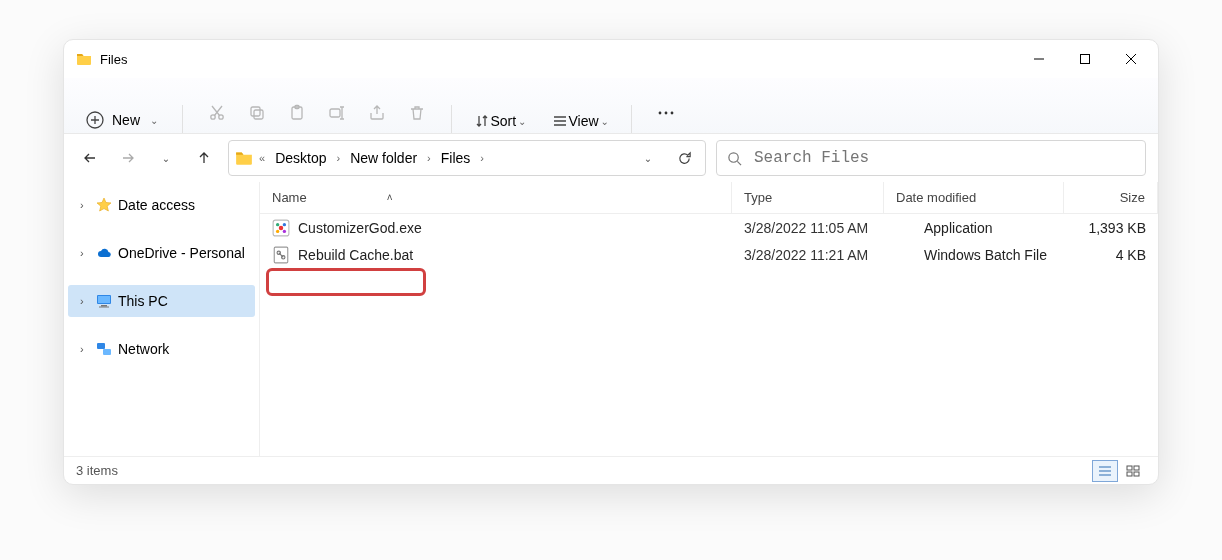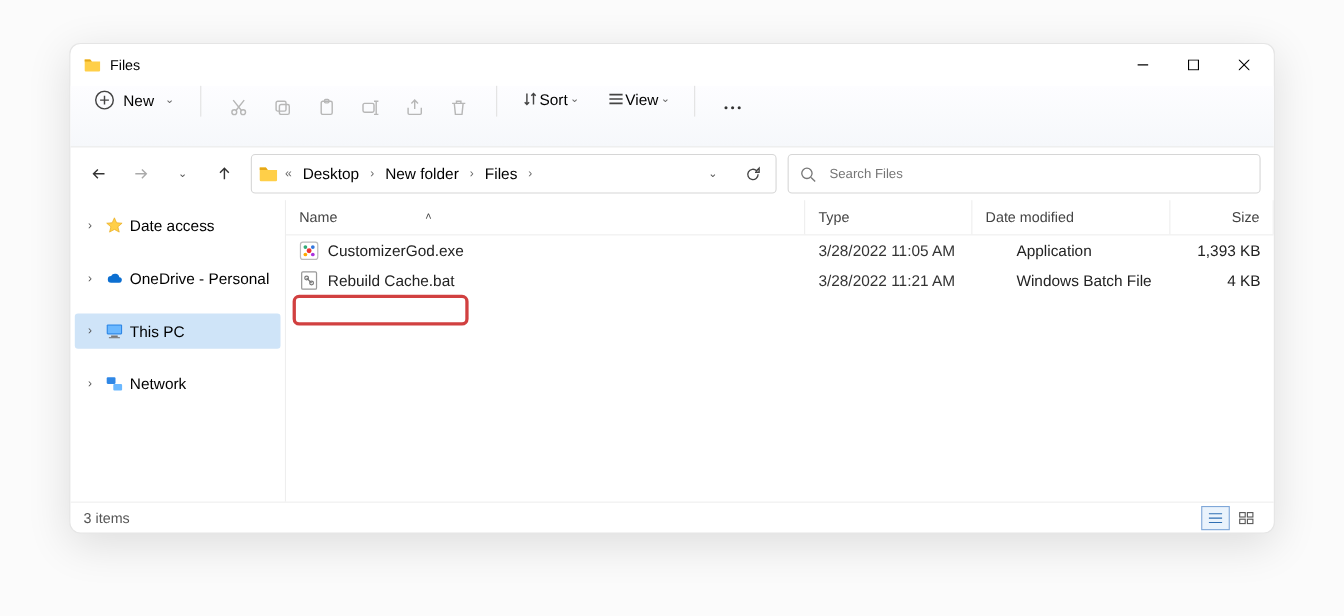--- a/index.html
+++ b/index.html
@@ -8,41 +8,41 @@
     position: absolute; left: 63px; top: 39px; width: 1096px; height: 446px;
     background: #fff; border-radius: 10px; box-shadow: 0 10px 40px rgba(0,0,0,0.12);
     display: flex; flex-direction: column; overflow: hidden; border: 1px solid #e5e5e5;
   }
   .titlebar { height: 38px; display: flex; align-items: center; padding: 0 4px 0 12px; }
   .title-icon { width:16px; height:16px; margin-right:8px; }
   .title-text { font-size: 13px; color: #000; }
   .title-spacer { flex: 1; }
   .win-btn { width: 46px; height: 32px; display:flex; align-items:center; justify-content:center; color:#000; }
   .toolbar {
-    height: 56px; display:flex; align-items:flex-start; padding:0 12px; gap:0;
+    height: 56px; display:flex; align-items:flex-end; padding:0 12px; gap:0;
     border-bottom: 1px solid #e9e9e9; background: linear-gradient(#fdfdff,#f6f8fb);
   }
   .new-btn { display:flex; align-items:center; gap:8px; padding:4px 10px; border-radius:4px; }
   .new-label{font-size:14px;}
   .tb-sep{width:1px; height:28px; background:#e1e1e1; margin:0 14px;}
   .tb-icon{width:40px; height:40px; display:flex; align-items:center; justify-content:center; color:#515151; border-radius:4px;}
   .tb-icon.disabled{color:#b7b7b7;}
   .tb-text-btn{display:flex; align-items:center; gap:0; padding:4px 8px; font-size:14px; border-radius:4px;}
   .chev{margin-left:2px; color:#666; font-size:10px;}
   .mini-chev{font-size:10px; color:#555;}
 
   .navrow{height:48px; display:flex; align-items:center; padding:0 12px; gap:10px;}
   .nav-btn{width:28px; height:28px; display:flex; align-items:center; justify-content:center; color:#444; border-radius:4px;}
   .address{flex:1; height:36px; border:1px solid #d6d6d6; border-radius:4px; display:flex; align-items:center; padding:0 6px; gap:6px; font-size:14px;}
   .crumb{padding:2px 4px; border-radius:3px;}
   .addr-sep{color:#666; font-size:11px;}
   .addr-spacer{flex:1;}
   .addr-btn{width:30px; height:30px; display:flex; align-items:center; justify-content:center; color:#555; border-radius:4px;}
   .search{width:430px; height:36px; border:1px solid #d6d6d6; border-radius:4px; display:flex; align-items:center; padding:0 10px; gap:10px;}
-  .search input{border:none; outline:none; flex:1; font-size:12px; color:#15803d; background:transparent;}
+  .search input{border:none; outline:none; flex:1; font-size:16px; color:#15803d; background:transparent;font-family:Liberation Mono, monospace;}
 
   .body{flex:1; display:flex; min-height:0;}
   .sidebar{width:196px; border-right:1px solid #eee; padding:6px 0; display:flex; flex-direction:column;}
   .side-item{display:flex; align-items:center; gap:6px; height:32px; padding:0 8px 0 12px; font-size:14px; border-radius:3px; margin:1px 4px;}
   .side-item.indent{padding-left:12px;}
   .side-item.selected{background:#cfe4f8;}
   .side-caret{width:10px; color:#555; font-size:11px;}
   .side-gap{height:14px;}
 
   .content{flex:1; display:flex; flex-direction:column; min-width:0;}

